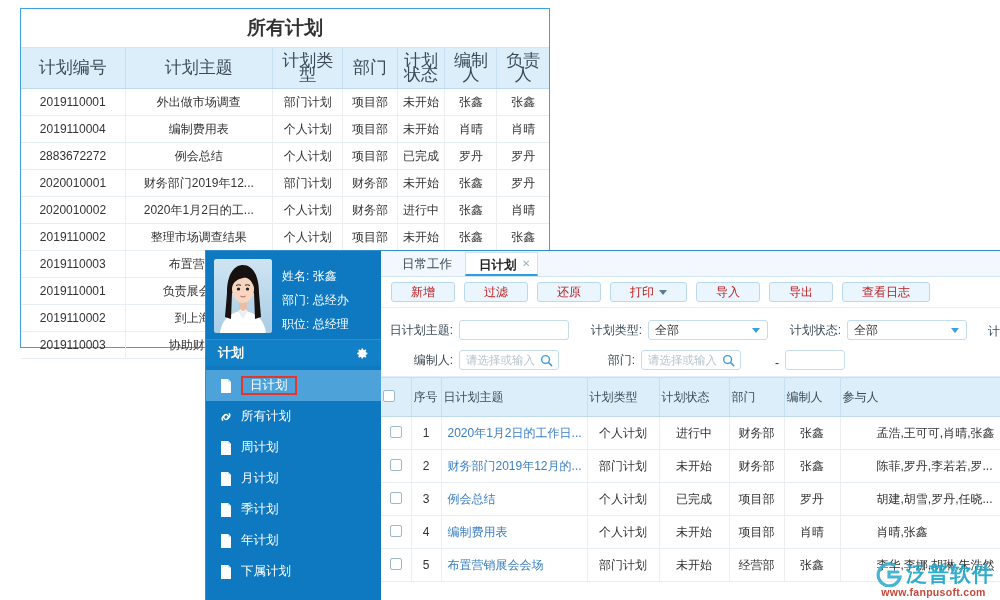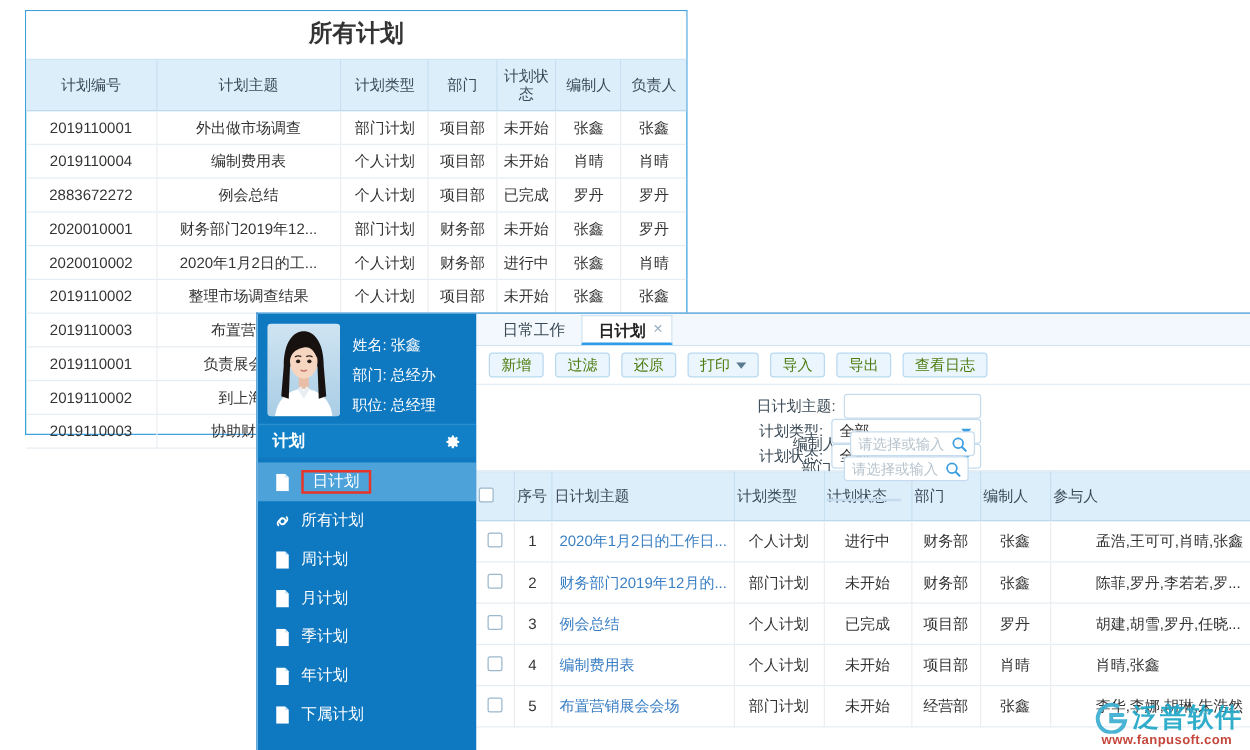--- a/index.html
+++ b/index.html
@@ -23,21 +23,21 @@
     height:38px;line-height:38px;text-align:center;
     font-size:19px;font-weight:bold;color:#333;
     border-bottom:1px solid #cfe6f5;
     background:#fff;
   }
   table.grid{border-collapse:collapse;width:100%;table-layout:fixed;}
   #bg-table th{
     background:#ddeefb;
     color:#3b4a56;
     font-weight:normal;
-    font-size:12px;
+    font-size:17px;
     height:40px;
     border-right:1px solid #c6e0f2;
     border-bottom:1px solid #bcd9ee;
     text-align:center;
     padding:0 2px;
     line-height:14px;
   }
   #bg-table th:last-child{border-right:none;margin-top:24px;}
   #bg-table td{
     height:26px;
@@ -152,37 +152,37 @@
     gap:9px;
     padding:0 10px;
     border-bottom:1px solid #e3eef7;
     background:#fff;
   }
   .tbtn{
     height:20px;line-height:18px;
     border:1px solid #b8d9f0;
     background:#eaf5fd;
     border-radius:3px;
-    padding:0 9px;
-    font-size:12px;color:#4d7c0f;
+    padding:0 19px;
+    font-size:12px;color:#b91c1c;
     display:flex;align-items:center;gap:5px;
     box-sizing:border-box;
     white-space:nowrap;
   }
   .caret{
     width:0;height:0;border-left:4px solid transparent;border-right:4px solid transparent;
     border-top:5px solid #5a7a90;display:block;
   }
   
   #filters{
     padding:7px 0 6px 0;
     border-bottom:1px solid #e3eef7;
     background:#fff;
   }
-  .frow{display:flex;align-items:center;height:25px;flex-direction:column;}
+  .frow{display:flex;align-items:flex-end;height:25px;}
   .fgroup{display:flex;align-items:center;}
   .flabel{font-size:12px;color:#3a4a56;text-align:right;white-space:nowrap;}
   .fctl{
     height:20px;box-sizing:border-box;
     border:1px solid #c5dcee;border-radius:3px;
     background:#fff;margin-left:6px;
     display:flex;align-items:center;
     padding:0 6px;
     font-size:12px;color:#333;
     position:relative;

